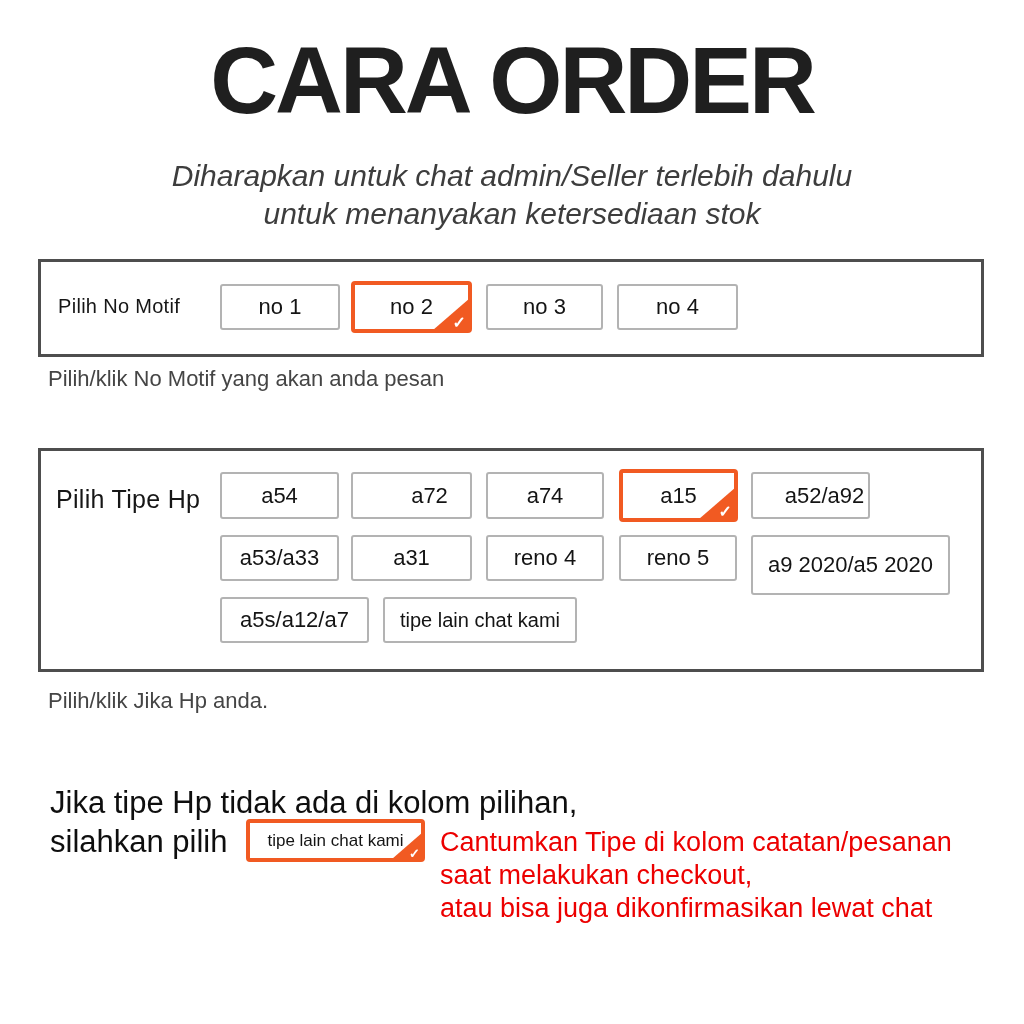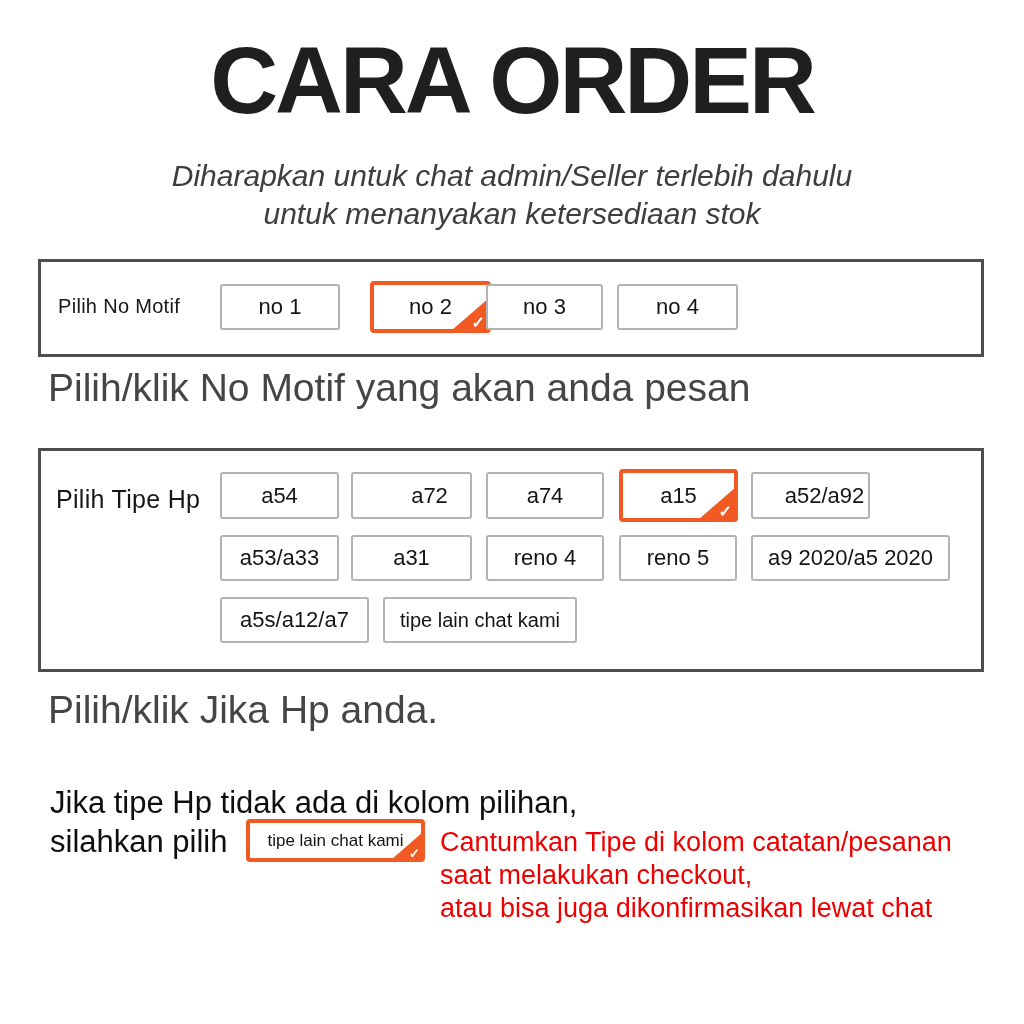--- a/index.html
+++ b/index.html
@@ -39,21 +39,21 @@
   .wedge {
     position:absolute; right:-1px; bottom:-1px;
     width:36px; height:31px; background:#f15a22;
     clip-path:polygon(100% 0, 100% 100%, 0 100%);
   }
   .wedge .chk {
     position:absolute; right:3px; bottom:-2px;
     color:#ffffff; font-size:16px; font-weight:700;
   }
   .caption {
-    position:absolute; left:48px; font-size:39px; color:#454545;
+    position:absolute; left:48px; font-size:22px; color:#454545;
   }
   .note-black {
     position:absolute; left:50px; font-size:31px; color:#0e0e0e;
   }
   .note-red {
     position:absolute; left:440px; font-size:27px; line-height:33px;
     color:#ec0000;
   }
   .opt.small { font-size:17px; }
   .opt.small .wedge { width:30px; height:26px; }
@@ -70,21 +70,21 @@
     <div>Diharapkan untuk chat admin/Seller terlebih dahulu</div>
     <div>untuk menanyakan ketersediaan stok</div>
   </div>
 
   <div class="panel" style="top:259px; height:98px;">
     <div class="panel-label" style="top:33px;">Pilih No Motif</div>
   </div>
   <div class="opt" style="left:220px; top:284px; width:120px; height:46px;">
     <span>no 1</span>
   </div>
-  <div class="opt selected" style="left:351px; top:281px; width:121px; height:52px;margin-left:19px;">
+  <div class="opt selected" style="left:351px; top:281px; width:121px; height:52px;">
     <span>no 2</span>
     <span class="wedge">
         <span class="chk">✓</span>
       </span>
   </div>
   <div class="opt" style="left:486px; top:284px; width:117px; height:46px;">
     <span>no 3</span>
   </div>
   <div class="opt" style="left:617px; top:284px; width:121px; height:46px;">
     <span>no 4</span>
@@ -120,21 +120,21 @@
   </div>
   <div class="opt" style="left:351px; top:535px; width:121px; height:46px;">
     <span>a31</span>
   </div>
   <div class="opt" style="left:486px; top:535px; width:118px; height:46px;">
     <span>reno 4</span>
   </div>
   <div class="opt" style="left:619px; top:535px; width:118px; height:46px;">
     <span>reno 5</span>
   </div>
-  <div class="opt" style="left:751px; top:535px; width:199px; height:46px;">
+  <div class="opt" style="left:751px; top:535px; width:199px; height:60px;">
     <span>a9 2020/a5 2020</span>
   </div>
 
   <div class="opt" style="left:220px; top:597px; width:149px; height:46px;">
     <span>a5s/a12/a7</span>
   </div>
   <div class="opt" style="left:383px; top:597px; width:194px; height:46px; font-size:20px;">
     <span>tipe lain chat kami</span>
   </div>
 

